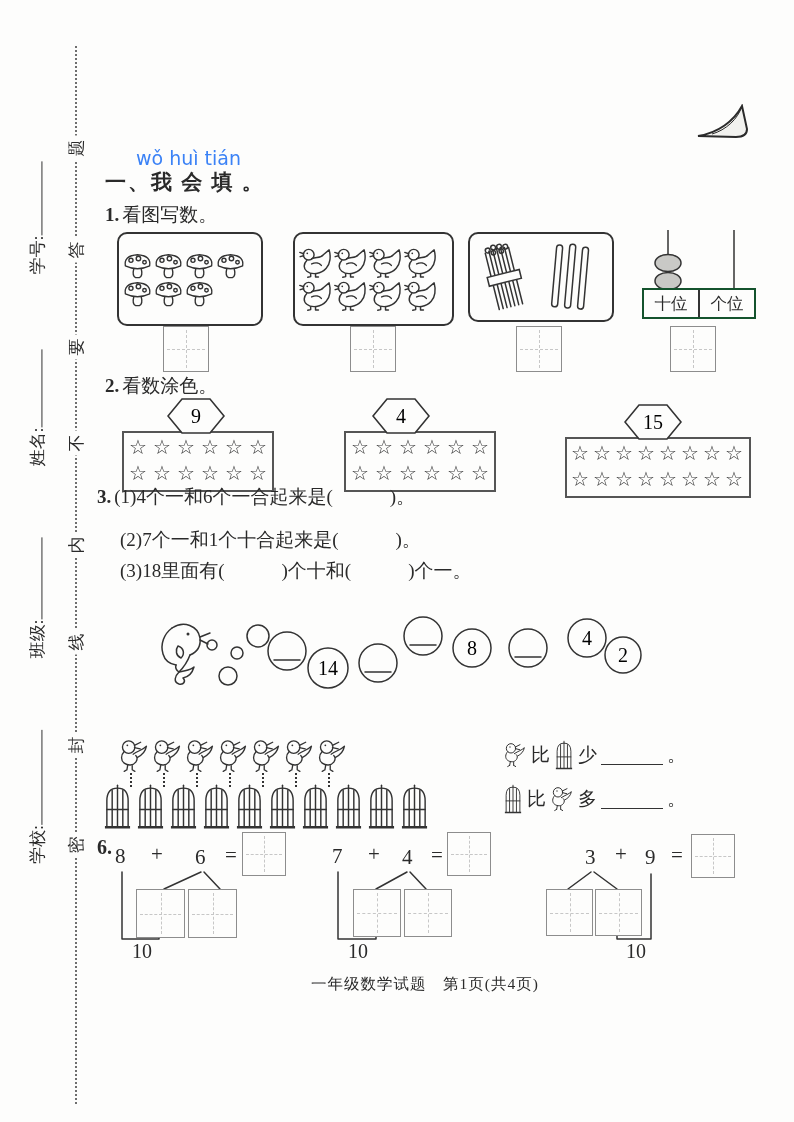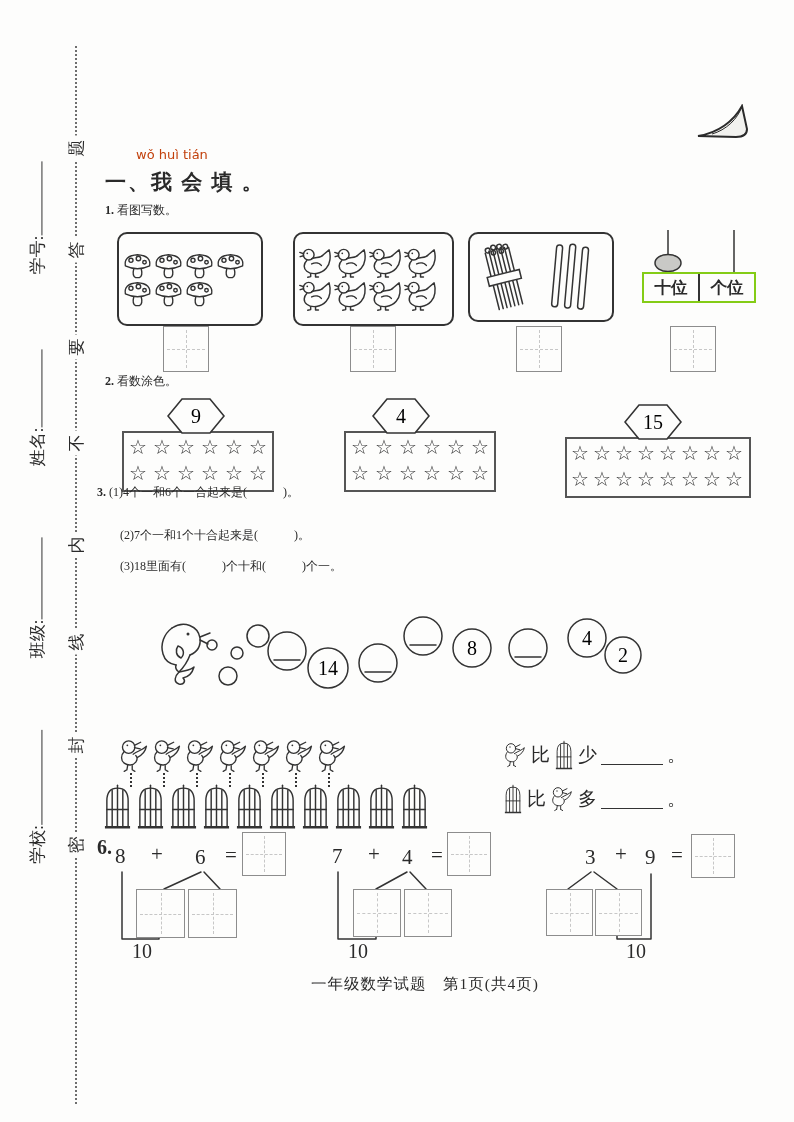--- a/index.html
+++ b/index.html
@@ -11,34 +11,34 @@
   .seal-char{position:absolute;left:76px;transform:translate(-50%,-50%) rotate(-90deg);
              font-size:17px;background:#fdfdfc;padding:0 4px;}
   .side-field{position:absolute;left:37px;transform:translate(-50%,-50%) rotate(-90deg);
               white-space:nowrap;font-size:17px;}
   .fblank{display:inline-block;border-bottom:1.6px solid #333;height:0.95em;vertical-align:baseline;}
   
   .banner{position:absolute;left:100px;top:47px;width:646px;height:90px;border:2px solid #2b2b2b;
           border-radius:16px;background:#fdfdfc;display:flex;align-items:center;justify-content:center;}
   .banner h1{margin:0;font-size:25px;font-weight:bold;letter-spacing:2px;}
   
-  .qline{position:absolute;font-size:12px;white-space:nowrap;}
+  .qline{position:absolute;font-size:19px;white-space:nowrap;}
   .qnum{font-weight:bold;margin-right:3px;}
-  .pinyin{position:absolute;font-family:"DejaVu Sans",sans-serif;font-size:13px;color:#c2410c;}
+  .pinyin{position:absolute;font-family:"DejaVu Sans",sans-serif;font-size:19px;color:#3b82f6;}
   .bighead{position:absolute;font-size:21px;font-weight:bold;letter-spacing:2px;}
   
   .picbox{position:absolute;border:2px solid #333;border-radius:10px;background:#fdfdfc;
           display:flex;flex-wrap:wrap;align-content:center;justify-content:flex-start;}
   .picbox svg{display:block;}
   .gridbox{position:absolute;width:44px;height:44px;border:1.4px solid #8d8d8d;background:#fdfdfc;}
   .gridbox::before{content:"";position:absolute;left:3px;right:3px;top:50%;border-top:1.5px dashed #c7c7c7;}
   .gridbox::after{content:"";position:absolute;top:3px;bottom:3px;left:50%;border-left:1.5px dashed #c7c7c7;}
   
-  .pvtable{position:absolute;left:642px;top:272px;width:110px;height:27px;border:2px solid #84cc16;
-           display:flex;background:#fdfdfc;font-weight:bold;}
+  .pvtable{position:absolute;left:642px;top:288px;width:110px;height:27px;border:2px solid #14532d;
+           display:flex;background:#fdfdfc;}
   .pvcell{flex:1;display:flex;align-items:center;justify-content:center;font-size:16.5px;}
   .pvcell:first-child{border-right:2px solid #333;}
   
   .starbox{position:absolute;border:2px solid #555;background:#fdfdfc;}
   .starwrap{position:absolute;display:flex;flex-wrap:wrap;align-content:center;}
   .star{width:24px;height:26px;font:20px "DejaVu Sans",sans-serif;color:#3a3a3a;
         display:flex;align-items:center;justify-content:center;}
   .g3 .star{width:22px;}
   .hexwrap{position:absolute;}
   

